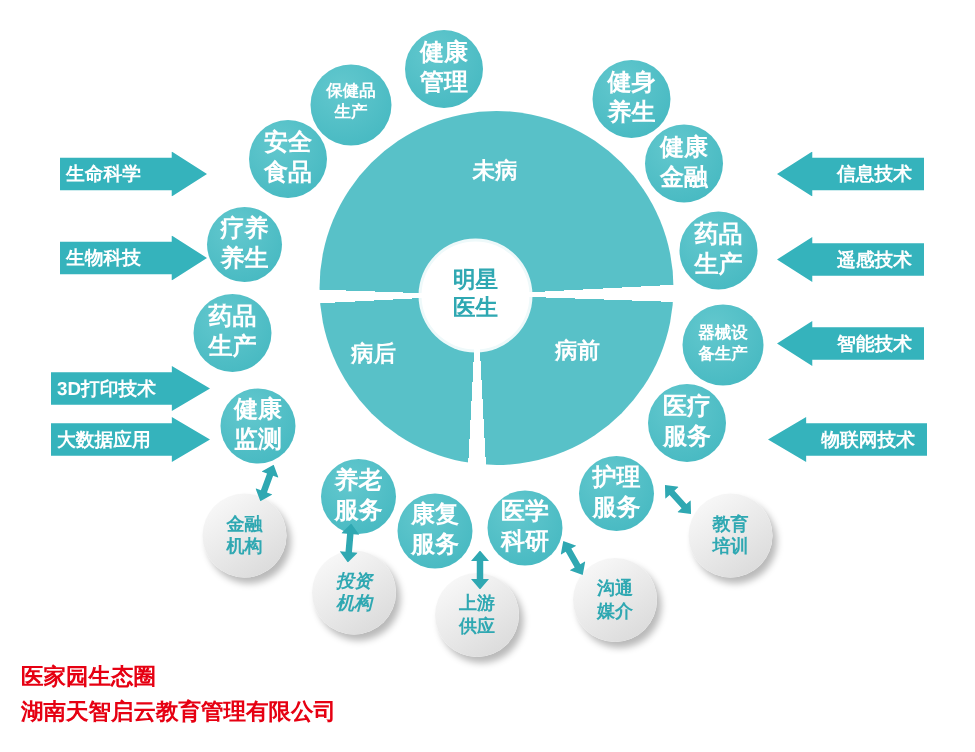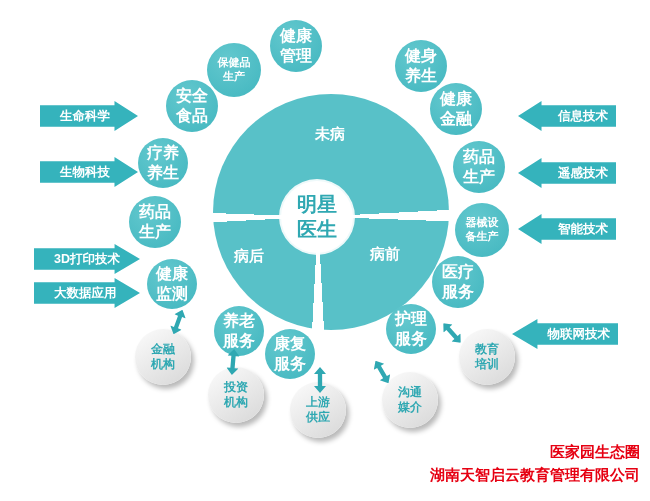--- a/index.html
+++ b/index.html
@@ -1,101 +1,103 @@
 <!DOCTYPE html>
 <html><head>
 <meta charset="utf-8">
 <style>
   html,body{margin:0;padding:0;background:#fff;font-family:"Liberation Sans",sans-serif;}
   #stage{position:relative;width:650px;height:501px;background:#fff;overflow:hidden;}
 
   
-  .main-circle{position:absolute;left:213px;top:94px;width:236px;height:236px;border-radius:50%;
+  .main-circle{position:absolute;left:213px;top:74px;width:236px;height:236px;border-radius:50%;
     background:conic-gradient(from 0deg at 44.5% 52%,
       #58c1c8 0deg 87deg,#ffffff 87deg 92deg,
       #58c1c8 92deg 177deg,#ffffff 177deg 183deg,
       #58c1c8 183deg 267deg,#ffffff 267deg 272deg,
       #58c1c8 272deg 360deg);}
   .sector-label{position:absolute;color:#fff;font-weight:700;font-size:15px;transform:translate(-50%,-50%);white-space:nowrap;}
   .center-circle{position:absolute;left:68px;top:87px;width:72px;height:72px;border-radius:50%;background:#fff;
-    display:flex;align-items:center;justify-content:center;text-align:center;color:#2fa8b2;font-weight:700;font-size:20px;
+    display:flex;align-items:center;justify-content:center;text-align:center;color:#2fa8b2;font-weight:700;font-size:15px;
     line-height:1.25;white-space:pre-line;box-shadow:0 0 0 2px rgba(255,255,255,.9);}
 
   
   .node{position:absolute;border-radius:50%;background:radial-gradient(circle at 38% 30%,#63c8ce,#41b6bf);
     color:#fff;display:flex;align-items:center;justify-content:center;text-align:center;
     font-weight:700;font-size:16px;line-height:1.25;white-space:pre-line;}
   .node.small{font-size:11px;}
 
   
   .partner{position:absolute;border-radius:50%;background:linear-gradient(145deg,#fcfcfc,#d7d7d7);
     color:#2fa8b2;display:flex;align-items:center;justify-content:center;text-align:center;
     font-weight:700;font-size:12px;line-height:1.25;white-space:pre-line;
     box-shadow:3px 4px 5px rgba(0,0,0,.28);}
 
   
   .barrow{position:absolute;height:30px;background:#35b3bc;color:#fff;font-weight:700;font-size:12.5px;
     display:flex;align-items:center;box-sizing:border-box;white-space:nowrap;}
   .barrow.right{clip-path:polygon(0 14%,76% 14%,76% 0,100% 50%,76% 100%,76% 86%,0 86%);
-    justify-content:flex-start;padding-left:20px;}
+    justify-content:flex-start;padding-left:4px;}
   .barrow.left{clip-path:polygon(100% 14%,24% 14%,24% 0,0 50%,24% 100%,24% 86%,100% 86%);
     justify-content:flex-end;padding-right:8px;}
 
   
   .darrow{position:absolute;width:12px;height:26px;background:#2fa8b2;
     clip-path:polygon(50% 0,100% 27%,68% 27%,68% 73%,100% 73%,50% 100%,0 73%,32% 73%,32% 27%,0 27%);}
 
-  .footer{position:absolute;left:14px;right:10px;top:441px;text-align:right;color:#e60012;font-weight:700;
+  .footer{position:absolute;left:14px;right:0;top:441px;text-align:left;color:#e60012;font-weight:700;
     font-size:15px;line-height:1.5;}
 </style>
 </head>
 <body>
 
 <div id="stage">
 
   <div class="main-circle">
     <span class="sector-label" style="left:117px;top:40px;">未病</span>
     <span class="sector-label" style="left:36px;top:162px;">病后</span>
     <span class="sector-label" style="left:172px;top:160px;">病前</span>
     <div class="center-circle">明星
 医生</div>
   </div>
 
-  <div class="node small" style="left:207px;top:43px;width:54px;height:54px;">保健品
+  <div class="node small" style="left:207px;top:43px;width:54px;height:54px;font-family:Liberation Mono, monospace;">保健品
 生产</div>
   <div class="node" style="left:270px;top:20px;width:52px;height:52px;">健康
 管理</div>
   <div class="node" style="left:395px;top:40px;width:52px;height:52px;">健身
 养生</div>
   <div class="node" style="left:430px;top:83px;width:52px;height:52px;">健康
 金融</div>
   <div class="node" style="left:166px;top:80px;width:52px;height:52px;">安全
 食品</div>
   <div class="node" style="left:138px;top:138px;width:50px;height:50px;">疗养
 养生</div>
   <div class="node" style="left:129px;top:196px;width:52px;height:52px;">药品
 生产</div>
   <div class="node" style="left:147px;top:259px;width:50px;height:50px;">健康
 监测</div>
   <div class="node" style="left:214px;top:306px;width:50px;height:50px;">养老
 服务</div>
   <div class="node" style="left:265px;top:329px;width:50px;height:50px;">康复
 服务</div>
+  <div class="node" style="left:325px;top:327px;width:50px;height:50px;">医学
+科研</div>
   <div class="node" style="left:386px;top:304px;width:50px;height:50px;">护理
 服务</div>
   <div class="node" style="left:432px;top:256px;width:52px;height:52px;">医疗
 服务</div>
   <div class="node small" style="left:455px;top:203px;width:54px;height:54px;">器械设
 备生产</div>
   <div class="node" style="left:453px;top:141px;width:52px;height:52px;">药品
 生产</div>
 
   <div class="partner" style="left:135px;top:329px;width:56px;height:56px;">金融
 机构</div>
-  <div class="partner" style="left:208px;top:367px;width:56px;height:56px;">投资
+  <div class="partner" style="left:208px;top:367px;width:56px;height:56px;font-style:italic;">投资
 机构</div>
   <div class="partner" style="left:382px;top:372px;width:56px;height:56px;">沟通
 媒介</div>
   <div class="partner" style="left:290px;top:382px;width:56px;height:56px;">上游
 供应</div>
   <div class="partner" style="left:459px;top:329px;width:56px;height:56px;">教育
 培训</div>
 
   <div class="darrow" style="left:172px;top:309px;transform:rotate(20deg);"></div>
   <div class="darrow" style="left:227px;top:349px;transform:rotate(5deg);"></div>
@@ -104,20 +106,20 @@
   <div class="darrow" style="left:446px;top:320px;transform:rotate(-42deg);"></div>
 
   <div class="barrow right" style="left:40px;top:101px;width:98px;">生命科学</div>
   <div class="barrow right" style="left:40px;top:157px;width:98px;">生物科技</div>
   <div class="barrow right" style="left:34px;top:212px;width:106px;margin-top:32px;">3D打印技术</div>
   <div class="barrow right" style="left:34px;top:278px;width:106px;">大数据应用</div>
 
   <div class="barrow left" style="left:518px;top:101px;width:98px;">信息技术</div>
   <div class="barrow left" style="left:518px;top:158px;width:98px;">遥感技术</div>
   <div class="barrow left" style="left:518px;top:214px;width:98px;">智能技术</div>
-  <div class="barrow left" style="left:512px;top:278px;width:106px;margin-top:41px;">物联网技术</div>
+  <div class="barrow left" style="left:512px;top:278px;width:106px;">物联网技术</div>
 
   <div class="footer">
     <div>医家园生态圈</div>
     <div>湖南天智启云教育管理有限公司</div>
   </div>
 
 </div>
 
 </body></html>

